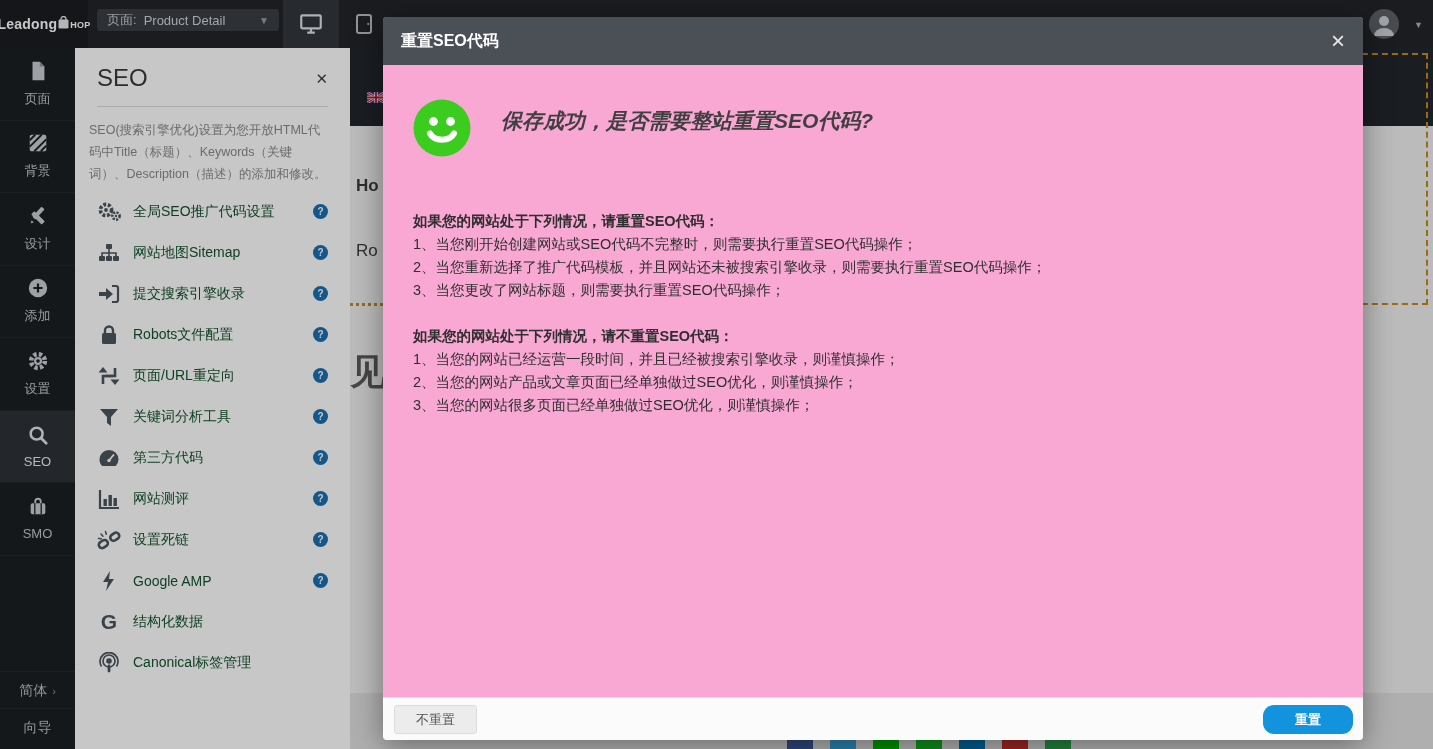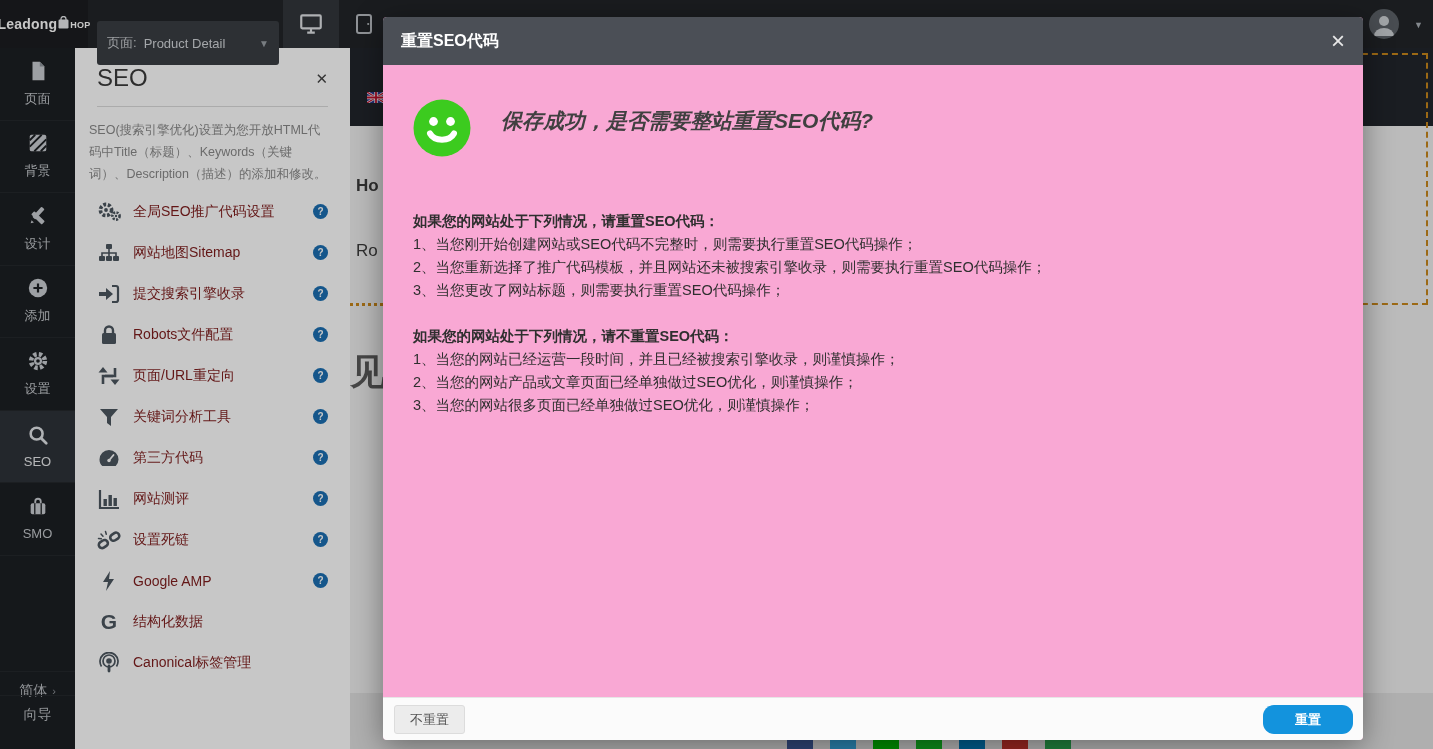--- a/index.html
+++ b/index.html
@@ -4,52 +4,52 @@
 <style>
   * { margin:0; padding:0; box-sizing:border-box; }
   html,body { width:1433px; height:749px; overflow:hidden; background:#f0f0f0;
     font-family:"Liberation Sans","DejaVu Sans",sans-serif; }
 
   
   #topbar { position:absolute; left:0; top:0; width:1433px; height:48px; background:#222528; z-index:10; }
   #logo { position:absolute; left:0; top:0; width:88px; height:48px; background:#1b1d20;
     color:#fff; display:flex; align-items:center; justify-content:center; font-size:14px; font-weight:bold; letter-spacing:.2px;}
   #logo .suffix{ font-size:9px; font-weight:bold; margin-top:2px;}
-  #page-select { position:absolute; left:97px; top:9px; width:182px; height:44px; background:#3a3e43;
-    border-radius:3px; color:#c9ccd0; font-size:13px; display:flex; align-items:center; padding:0 10px; cursor:pointer;margin-top:12px;}
+  #page-select { position:absolute; left:97px; top:9px; width:182px; height:22px; background:#3a3e43;
+    border-radius:3px; color:#c9ccd0; font-size:13px; display:flex; align-items:center; padding:0 10px; cursor:pointer;}
   #page-select .val { margin-left:7px; color:#d3d6da;}
   #page-select .caret { margin-left:auto; font-size:10px; color:#9aa0a6;}
   .device-btn { position:absolute; top:0; height:48px; display:flex; align-items:center; justify-content:center; cursor:pointer;}
   #btn-desktop { left:283px; width:56px; background:#33373c; }
   #btn-tablet { left:339px; width:50px; }
   #avatar-wrap { position:absolute; right:34px; top:9px; width:30px; height:30px; border-radius:50%; background:#5d6268; overflow:hidden;}
   #avatar-caret { position:absolute; right:10px; top:20px; font-size:9px; color:#aab0b6;}
 
   
   #rail { position:absolute; left:0; top:48px; width:75px; height:701px; background:#1c1f23; z-index:9;}
   .rail-item { height:72.5px; display:flex; flex-direction:column; align-items:center; justify-content:center;
     gap:5px; color:#c3c7cb; font-size:13px; cursor:pointer; border-bottom:1px solid #25282c;}
   .rail-item.active { background:#2e3339; color:#e8eaec;}
   .rail-bottom { position:absolute; left:0; width:75px; height:38px; display:flex; align-items:center;
     justify-content:center; color:#b9bdc1; font-size:14px; cursor:pointer; border-top:1px solid #25282c;}
   #rail-lang { bottom:40px; }
-  #rail-guide { bottom:16px; }
+  #rail-guide { bottom:3px; }
   #rail-lang .chev { font-size:11px; margin-left:5px; color:#8e9399;}
 
   
   #panel { position:absolute; left:75px; top:48px; width:275px; height:701px; background:#ffffff; z-index:8;}
   #panel-header { display:flex; align-items:center; padding:16px 22px 10px 22px;}
   #panel-title { font-size:24px; color:#3a3a3a; }
   #panel-close { margin-left:auto; color:#444; font-size:15px; cursor:pointer; line-height:1;}
   #panel-divider { border-bottom:1px solid #dcdcdc; margin:4px 22px 0 22px;}
   #panel-desc { margin:12px 22px 6px 14px; font-size:12.5px; line-height:22px; color:#8a8a8a;}
   .menu { margin-top:6px; }
   .menu-item { height:41px; display:flex; align-items:center; padding:0 22px; cursor:pointer;}
   .menu-item .mi-icon { width:27px; height:22px; margin-right:9px; flex:0 0 27px; display:flex; align-items:center;}
-  .menu-item .mi-label { font-size:14px; color:#7f1d1d; flex:1; white-space:nowrap;}
+  .menu-item .mi-label { font-size:14px; color:#14532d; flex:1; white-space:nowrap;}
   .help-dot { width:15px; height:15px; border-radius:50%; background:#1b6fb2; color:#fff; font-size:10px;
     font-weight:bold; display:flex; align-items:center; justify-content:center; cursor:pointer;}
 
   
   #site { position:absolute; left:350px; top:48px; right:0; bottom:0; background:#f0f0f0; z-index:1;}
   #site-header { position:absolute; left:0; top:0; right:0; height:78px; background:#22262c;}
   #site-flag { position:absolute; left:17px; top:41px; }
   #gold-strip { position:absolute; left:33px; top:-34px; width:170px; height:4px; background:#9a7a33;}
   .site-nav { position:absolute; font-size:17px; color:#3c3c3c;}
   #site-nav-a { left:6px; top:128px;font-weight:bold; }
@@ -69,21 +69,21 @@
   #modal-title { color:#fff; font-size:16px; font-weight:bold;}
   #modal-close { margin-left:auto; color:#e8e8e8; font-size:24px; font-weight:300; line-height:1; cursor:pointer;}
   #modal-body { flex:1; position:relative; padding:34px 30px 0 30px; overflow:hidden;}
   #smiley { position:absolute; left:30px; top:34px;}
   #modal-heading { position:absolute; left:118px; top:42px; font-size:21px; font-weight:bold; color:#404040;font-style:italic;}
   #modal-text { position:absolute; left:30px; top:145px; right:40px; font-size:14.5px; line-height:23px; color:#2f2f2f;}
   .sec-title { font-weight:bold; }
   .sec-gap { height:23px; }
   #modal-footer { height:43px; background:#fbfbfb; border-top:1px solid #e6e6e6; border-radius:0 0 4px 4px;
     position:relative;}
-  #btn-cancel { position:absolute; left:11px; top:7px; height:29px; padding:0 15px; background:#ececec;
+  #btn-cancel { position:absolute; left:11px; top:7px; height:29px; padding:0 21px; background:#ececec;
     border:1px solid #dcdcdc; border-radius:3px; color:#555; font-size:13px; cursor:pointer;
     font-family:inherit;}
   #btn-confirm { position:absolute; right:10px; top:7px; height:29px; width:90px; background:#1393dd;
     border:none; border-radius:11px; color:#fff; font-size:13px; font-weight:bold; cursor:pointer;
     font-family:inherit;}
 </style>
 </head>
 <body>
 
 <div id="site">

